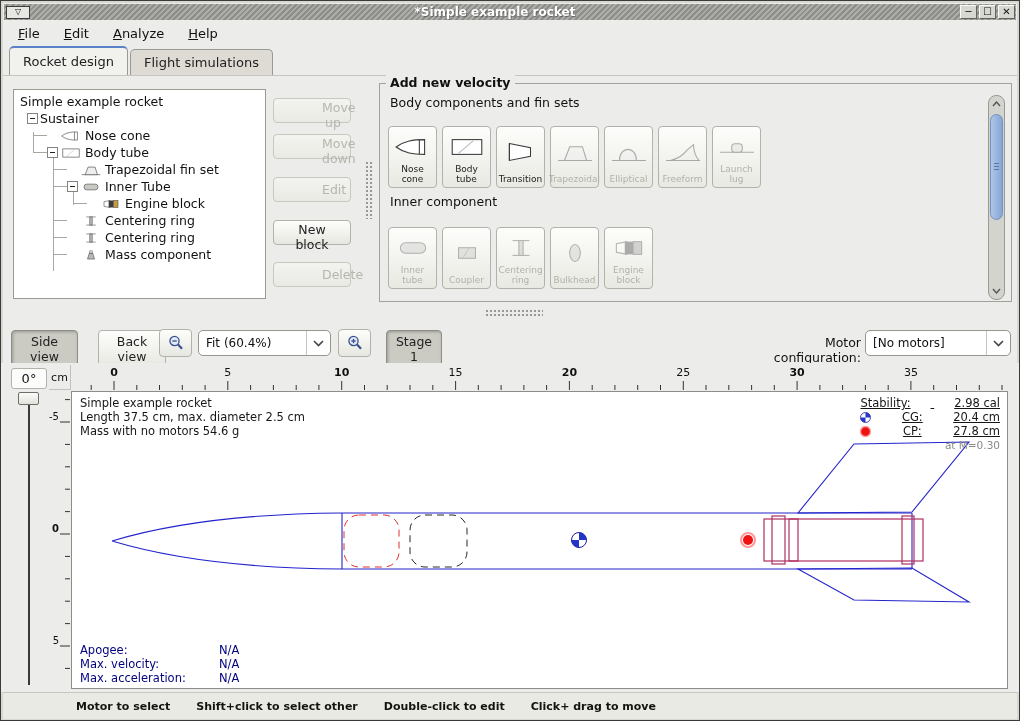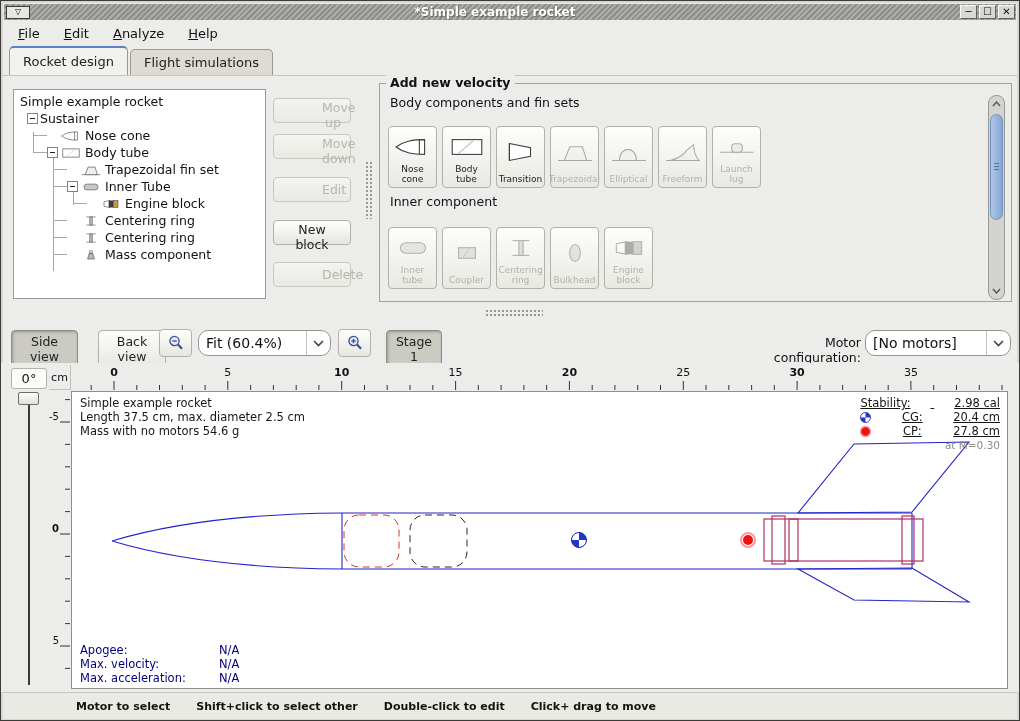--- a/index.html
+++ b/index.html
@@ -67,22 +67,22 @@
   
   .dots{background-image:radial-gradient(circle,#989892 1px,transparent 1.3px);background-size:4px 4px;}
   .split-v{position:absolute;left:364px;top:85px;width:8px;height:58px;}
   .split-h{position:absolute;left:484px;top:308px;width:58px;height:8px;}
   
   .toolbar{position:absolute;left:0;top:322px;width:1020px;height:40px;}
   .toolbar .btn{position:absolute;height:38px;top:7px;}
   .toolbar .pressed{background:#cbcbc3;box-shadow:inset 1px 1px 3px rgba(0,0,0,.25);border-color:#8e8e88;}
   .icon-btn{position:absolute;width:33px;height:28px;top:6px;display:flex;align-items:center;justify-content:center;
     background:linear-gradient(#fdfdfb,#e7e7e1);border:1px solid #b2b2aa;border-radius:4px;}
-  .combobox{position:absolute;height:26px;top:7px;background:#fff;border:1px solid #96968e;border-radius:10px;
-    display:flex;align-items:stretch;font-size:14px;}
+  .combobox{position:absolute;height:26px;top:7px;background:#fff;border:1px solid #96968e;border-radius:5px;
+    display:flex;align-items:stretch;font-size:12px;}
   .combo-text{flex:1;display:flex;align-items:center;padding:0 7px;white-space:nowrap;}
   .combo-arrow{width:24px;display:flex;align-items:center;justify-content:center;border-left:1px solid #c4c4be;}
   .motor-label{position:absolute;left:735px;width:125px;top:12px;font-size:12.5px;text-align:right;}
   
   .viewarea{position:absolute;left:0;top:362px;width:1020px;height:329px;background:#ececea;}
   .rot-label{position:absolute;left:10px;top:5px;width:36px;height:21px;background:#fcfcfa;border:1px solid #b2b2aa;
     border-radius:3px;display:flex;align-items:center;justify-content:center;font-size:13px;}
   .unit-label{position:absolute;left:48px;top:2px;width:22px;height:25px;display:flex;align-items:center;
     justify-content:center;font-size:11px;border-right:1px solid #c2c2bc;border-bottom:1px solid #c2c2bc;}
   .hruler{position:absolute;left:70px;top:0;}

